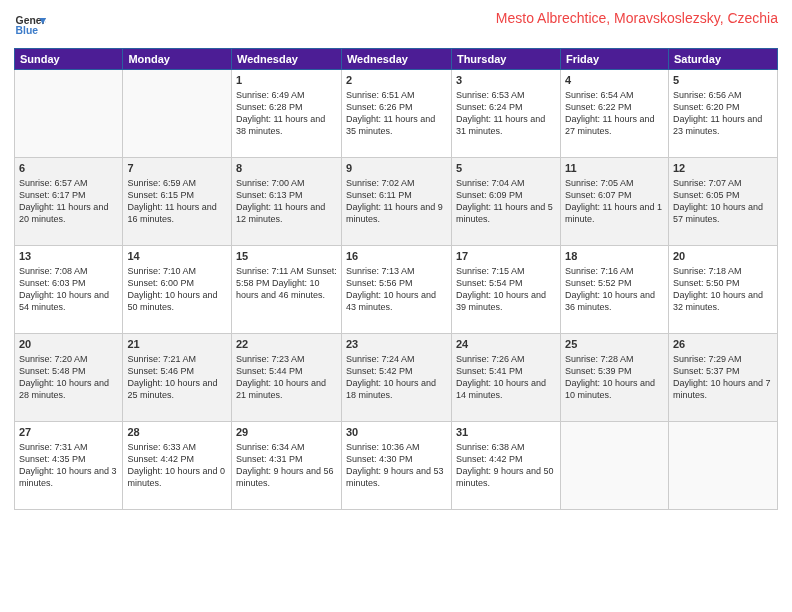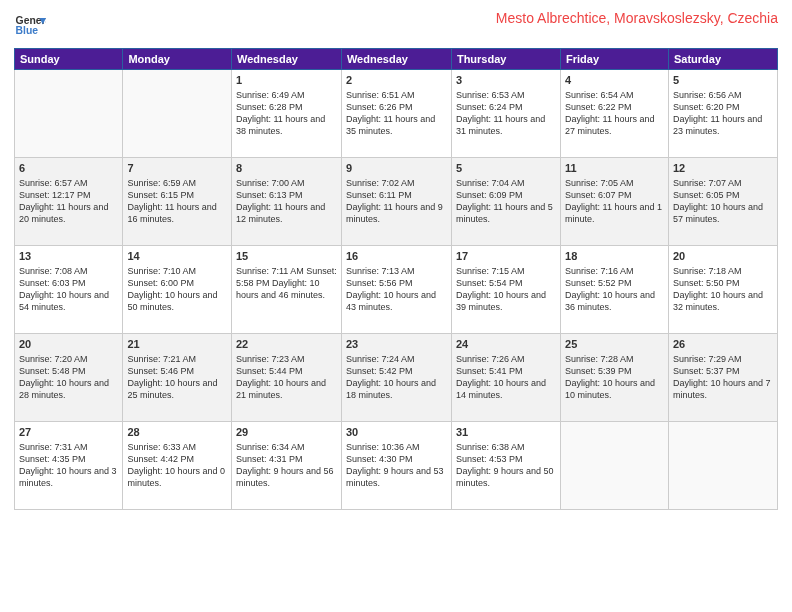--- a/index.html
+++ b/index.html
@@ -151,21 +151,21 @@
             <span class="day-num">5</span>
             <span class="day-info">Sunrise: 6:56 AM
 Sunset: 6:20 PM
 Daylight: 11 hours and 23 minutes.</span>
           </td>
         </tr>
         <tr class="row-alt">
           <td>
             <span class="day-num">6</span>
             <span class="day-info">Sunrise: 6:57 AM
-Sunset: 12:17 PM
+Sunset: 6:17 PM
 Daylight: 11 hours and 20 minutes.</span>
           </td>
           <td>
             <span class="day-num">7</span>
             <span class="day-info">Sunrise: 6:59 AM
 Sunset: 6:15 PM
 Daylight: 11 hours and 16 minutes.</span>
           </td>
           <td>
             <span class="day-num">8</span>
@@ -307,21 +307,21 @@
           </td>
           <td>
             <span class="day-num">30</span>
             <span class="day-info">Sunrise: 10:36 AM
 Sunset: 4:30 PM
 Daylight: 9 hours and 53 minutes.</span>
           </td>
           <td>
             <span class="day-num">31</span>
             <span class="day-info">Sunrise: 6:38 AM
-Sunset: 4:53 PM
+Sunset: 4:42 PM
 Daylight: 9 hours and 50 minutes.</span>
           </td>
           <td class="empty"></td>
           <td class="empty"></td>
         </tr>
       </tbody>
   </table>
 </div>
 
 </body></html>

